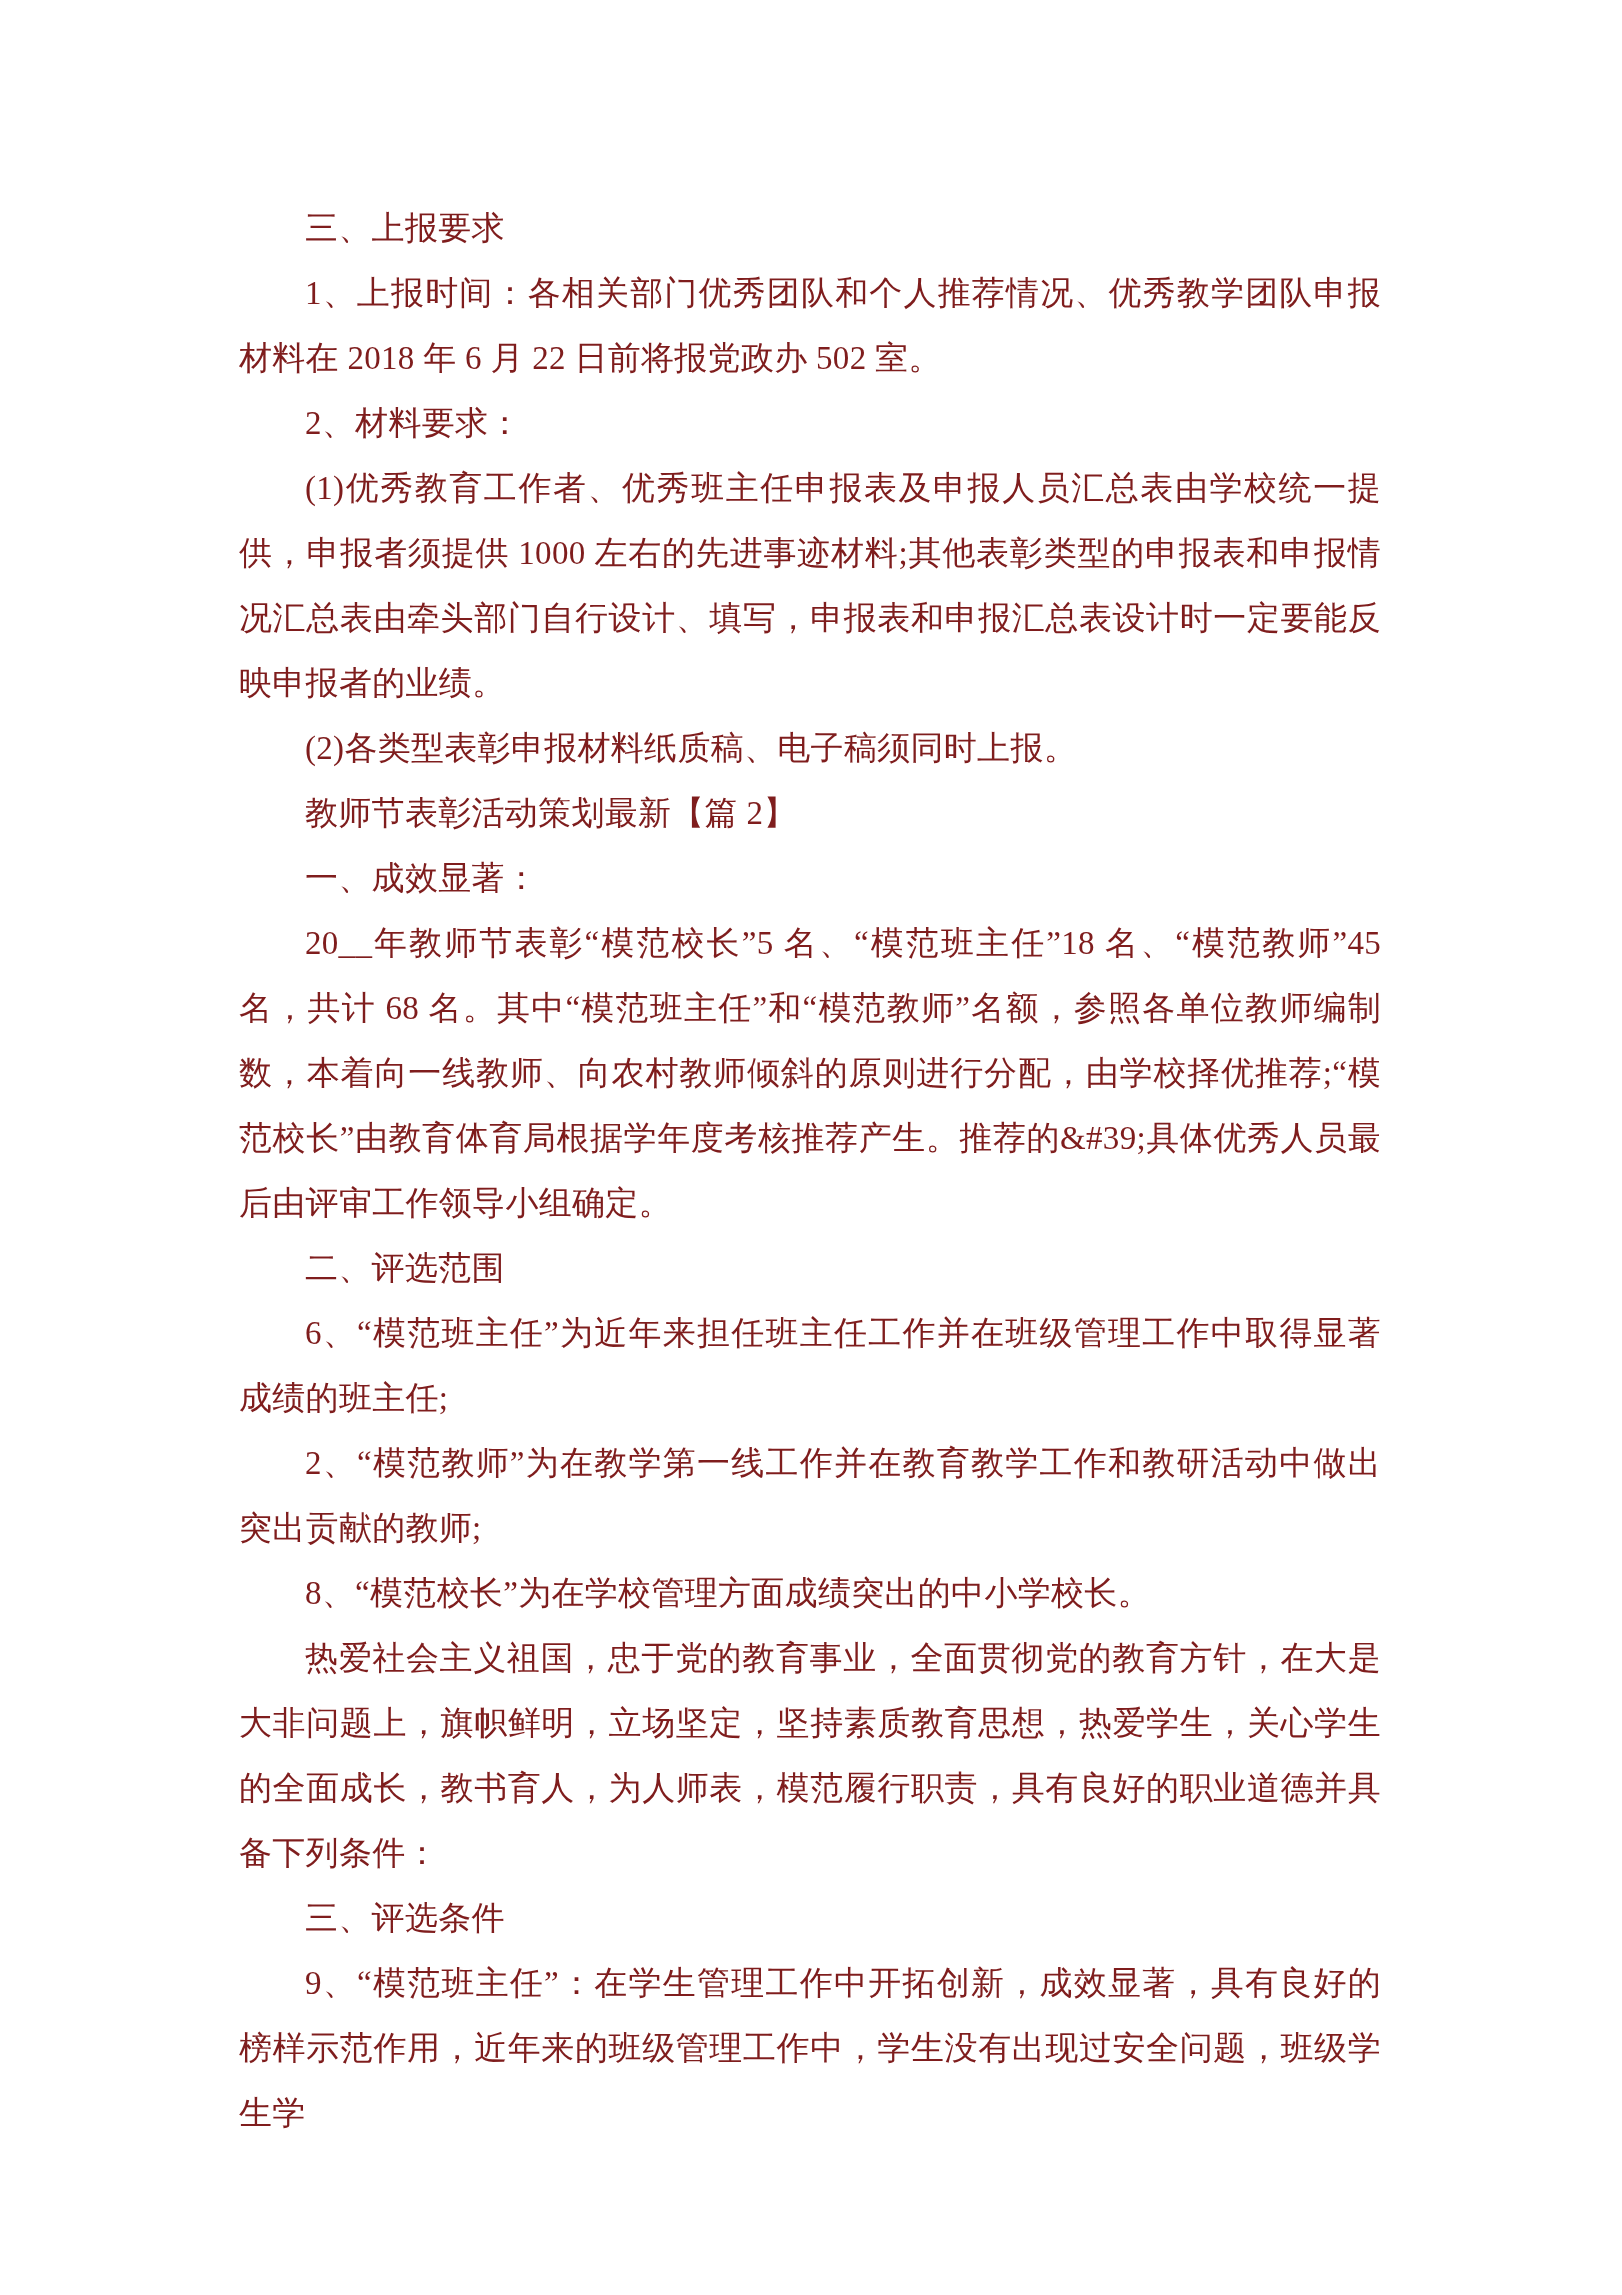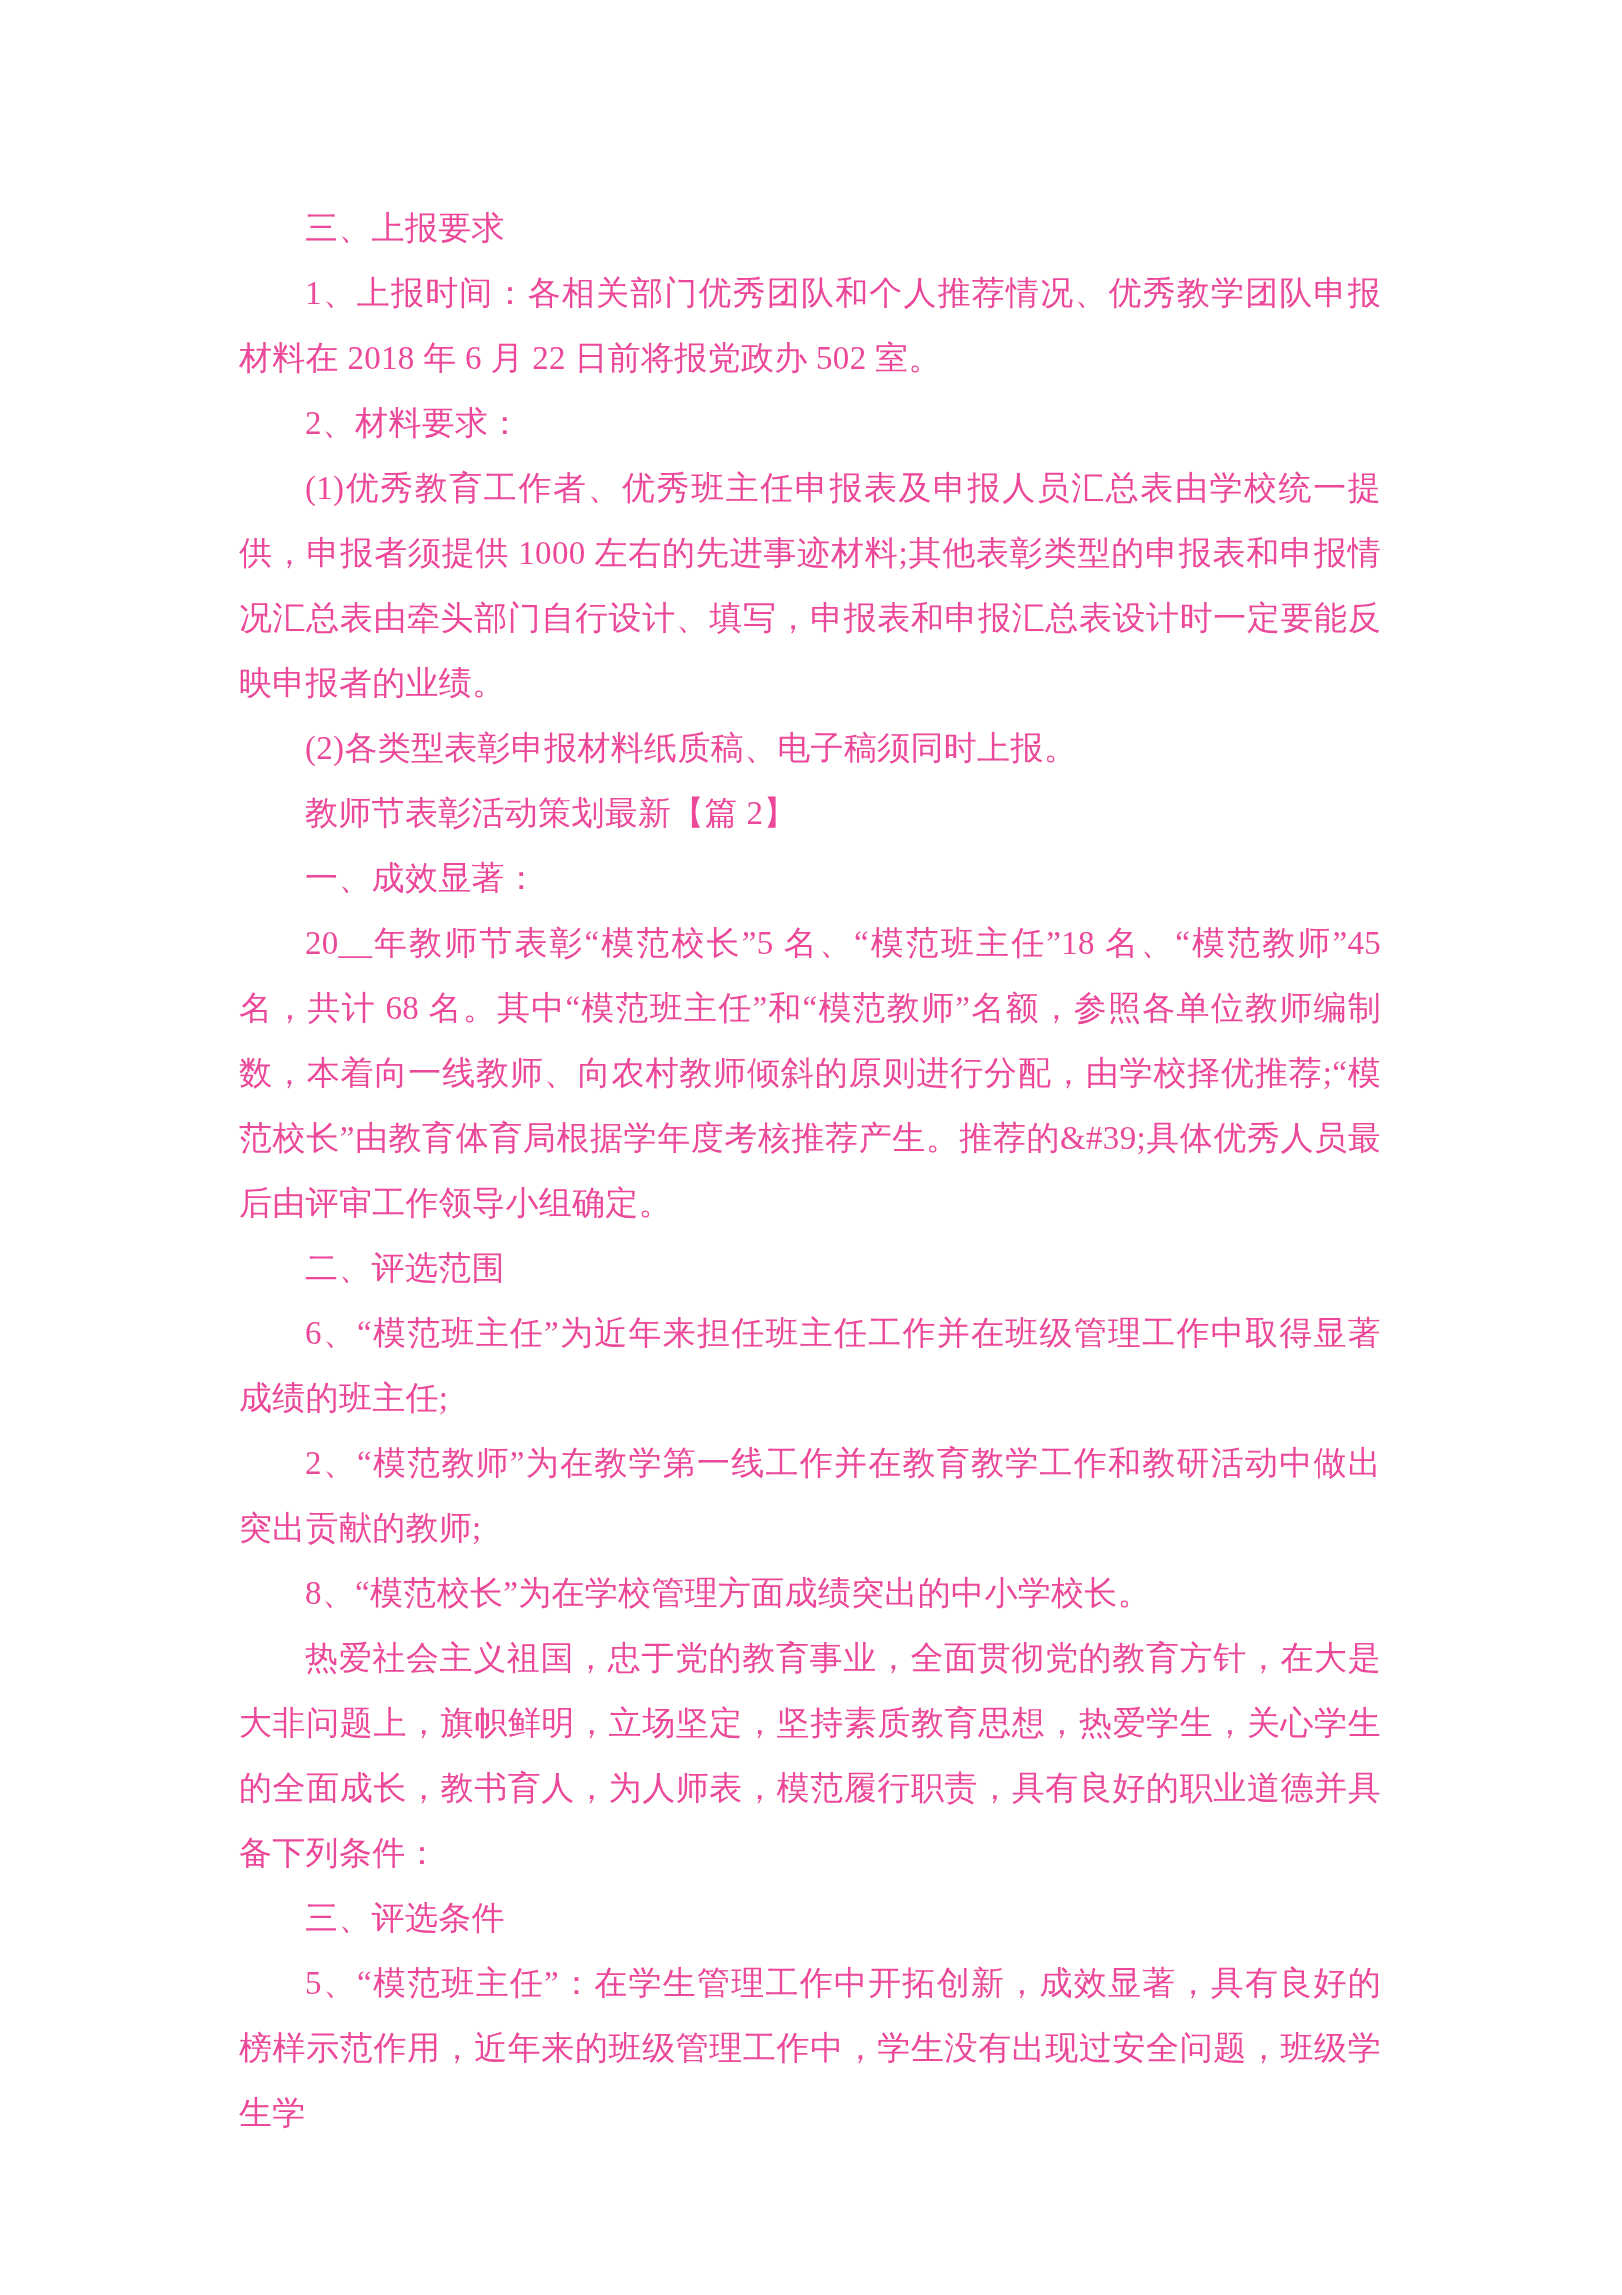--- a/index.html
+++ b/index.html
@@ -31,31 +31,31 @@
     padding: 0;
     text-indent: 2em;
     word-break: break-all;
     overflow-wrap: anywhere;
   }
 </style>
 </head>
 <body style="background: rgb(255, 255, 255);">
 
 <div class="page" style="background: rgb(255, 255, 255);">
-  <div class="doc-body" style="color: #ec4899;">
+  <div class="doc-body" style="color: #7f1d1d;">
     <p class="para">三、上报要求</p>
     <p class="para">1、上报时间：各相关部门优秀团队和个人推荐情况、优秀教学团队申报材料在 2018 年 6 月 22 日前将报党政办 502 室。</p>
     <p class="para">2、材料要求：</p>
     <p class="para">(1)优秀教育工作者、优秀班主任申报表及申报人员汇总表由学校统一提供，申报者须提供 1000 左右的先进事迹材料;其他表彰类型的申报表和申报情况汇总表由牵头部门自行设计、填写，申报表和申报汇总表设计时一定要能反映申报者的业绩。</p>
     <p class="para">(2)各类型表彰申报材料纸质稿、电子稿须同时上报。</p>
     <p class="para">教师节表彰活动策划最新【篇 2】</p>
     <p class="para">一、成效显著：</p>
     <p class="para">20__年教师节表彰“模范校长”5 名、“模范班主任”18 名、“模范教师”45 名，共计 68 名。其中“模范班主任”和“模范教师”名额，参照各单位教师编制数，本着向一线教师、向农村教师倾斜的原则进行分配，由学校择优推荐;“模范校长”由教育体育局根据学年度考核推荐产生。推荐的&amp;#39;具体优秀人员最后由评审工作领导小组确定。</p>
     <p class="para">二、评选范围</p>
     <p class="para">6、“模范班主任”为近年来担任班主任工作并在班级管理工作中取得显著成绩的班主任;</p>
     <p class="para">2、“模范教师”为在教学第一线工作并在教育教学工作和教研活动中做出突出贡献的教师;</p>
     <p class="para">8、“模范校长”为在学校管理方面成绩突出的中小学校长。</p>
     <p class="para">热爱社会主义祖国，忠于党的教育事业，全面贯彻党的教育方针，在大是大非问题上，旗帜鲜明，立场坚定，坚持素质教育思想，热爱学生，关心学生的全面成长，教书育人，为人师表，模范履行职责，具有良好的职业道德并具备下列条件：</p>
     <p class="para">三、评选条件</p>
-    <p class="para">5、“模范班主任”：在学生管理工作中开拓创新，成效显著，具有良好的榜样示范作用，近年来的班级管理工作中，学生没有出现过安全问题，班级学生学</p>
+    <p class="para">9、“模范班主任”：在学生管理工作中开拓创新，成效显著，具有良好的榜样示范作用，近年来的班级管理工作中，学生没有出现过安全问题，班级学生学</p>
   </div>
 </div>
 
 
 </body></html>

